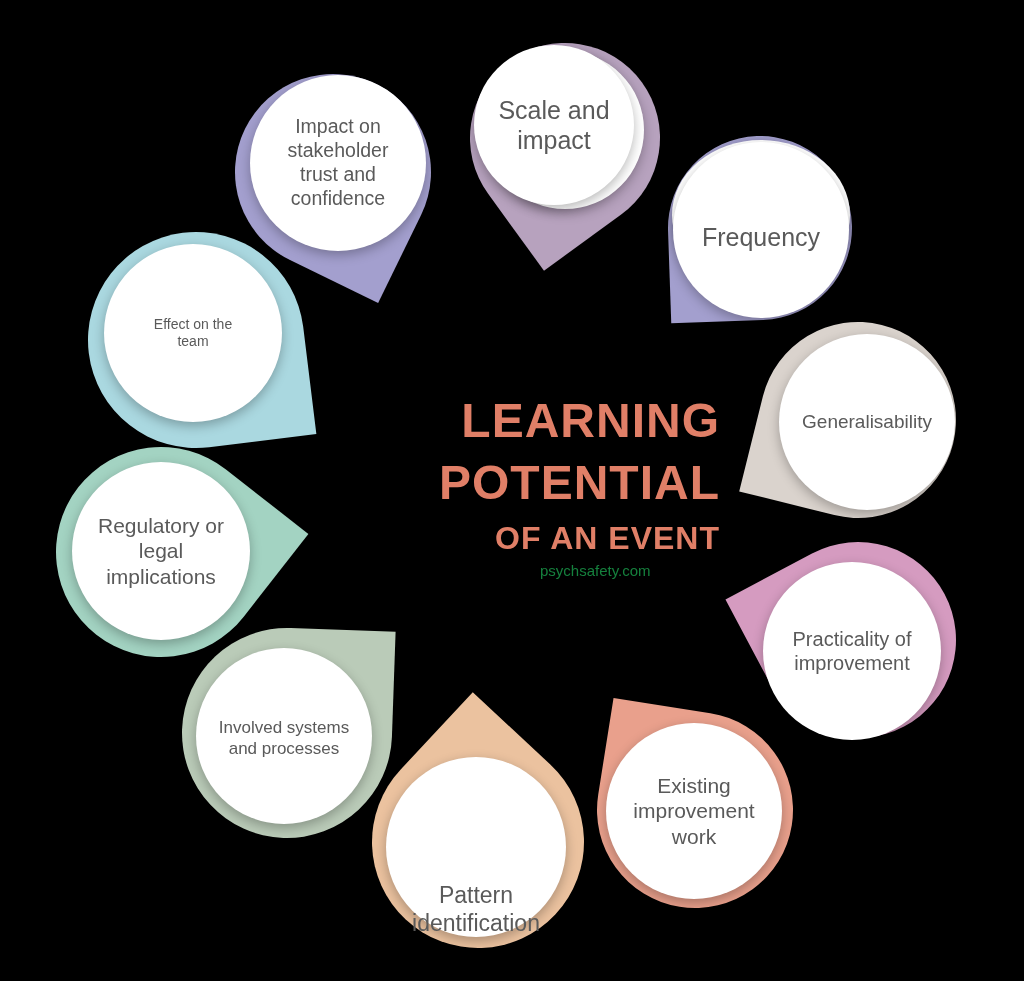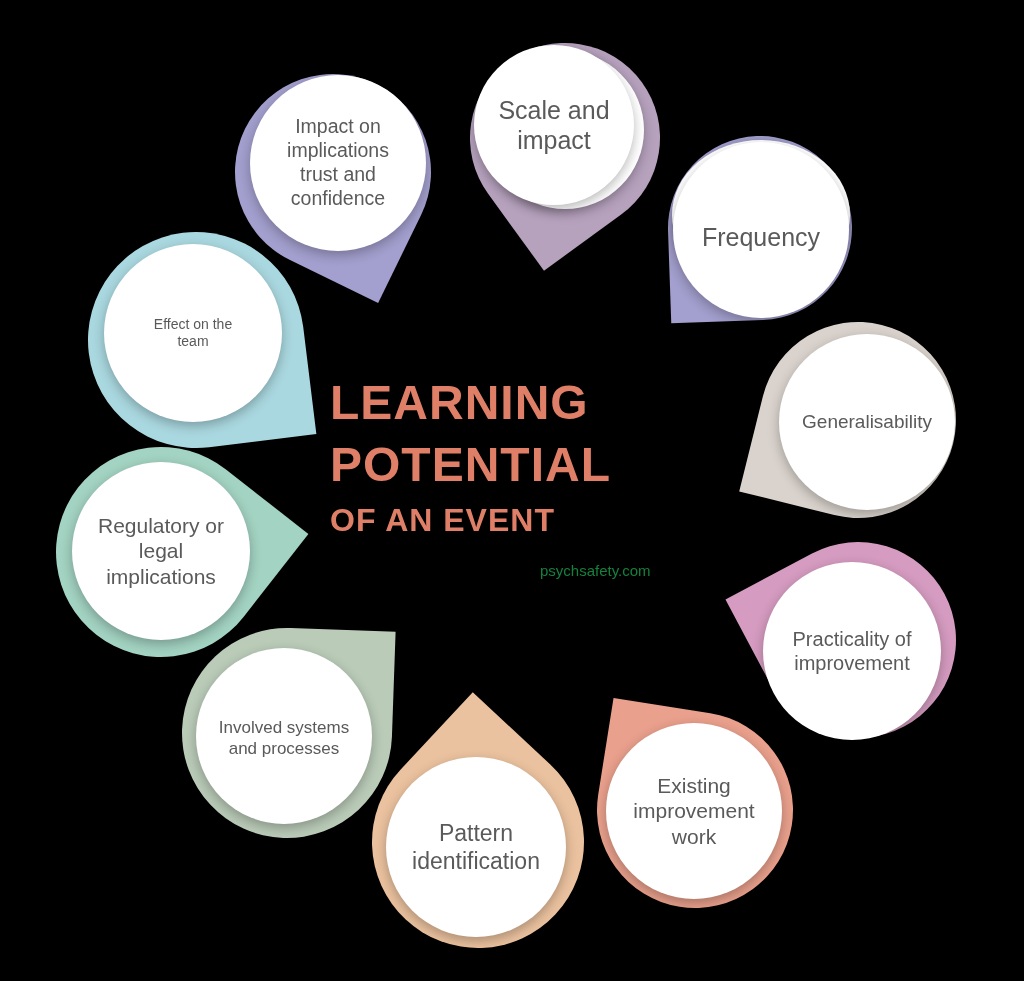--- a/index.html
+++ b/index.html
@@ -1,21 +1,21 @@
 <!DOCTYPE html>
 <html><head>
 <meta charset="utf-8">
 <style>
   html, body { margin:0; padding:0; background:#000; }
   body { width:1024px; height:981px; position:relative; overflow:hidden; font-family:"Liberation Sans", "DejaVu Sans", sans-serif; }
   .drop { position:absolute; }
   .shape { position:absolute; left:0; top:0; width:100%; height:100%; border-radius:50% 50% 0 50%; }
   .inner { position:absolute; border-radius:50%; background:#fff; display:flex; align-items:center; justify-content:center; text-align:center; box-shadow:0 4px 12px rgba(0,0,0,0.28); }
   .label { color:#5a5a5a; line-height:1.22; padding:0 6px; white-space:pre-line; }
-  .title { position:absolute; left:330px; top:374px; width:390px; text-align:left; color:#E07F67; font-weight:bold; }
+  .title { position:absolute; left:330px; top:392px; width:390px; text-align:right; color:#E07F67; font-weight:bold; }
   .t1 { font-size:48px; letter-spacing:1px; line-height:58px; }
   .t3 { font-size:32px; line-height:44px; letter-spacing:1px; }
   .credit { position:absolute; left:540px; top:562px; color:#15803d; font-size:15px; }
 </style>
 </head>
 <body>
 
 <div class="drop" style="left:470px;top:43px;width:190px;height:190px;">
   <div class="shape" style="background:#B7A2BE;transform:rotate(54deg);"></div>
   <div class="inner" style="left:16px;top:8px;width:158px;height:158px;">
@@ -52,21 +52,21 @@
 </div>
 <div class="inner" style="left:606px;top:723px;width:176px;height:176px;">
   <span class="label" style="font-size:21px;">Existing
 improvement
 work</span>
 </div>
 
 <div class="drop" style="left:372px;top:736px;width:212px;height:212px;">
   <div class="shape" style="background:#EBC29F;transform:rotate(223deg);"></div>
 </div>
-<div class="inner" style="left:386px;top:757px;width:180px;height:180px;">
+<div class="inner" style="left:386px;top:757px;width:180px;height:180px;align-items:flex-end;">
   <span class="label" style="font-size:23px;">Pattern
 identification</span>
 </div>
 
 <div class="drop" style="left:182px;top:628px;width:210px;height:210px;">
   <div class="shape" style="background:#BACBB8;transform:rotate(272deg);"></div>
 </div>
 <div class="inner" style="left:196px;top:648px;width:176px;height:176px;">
   <span class="label" style="font-size:17px;margin-top:6px;">Involved systems
 and processes</span>
@@ -87,21 +87,21 @@
 <div class="inner" style="left:104px;top:244px;width:178px;height:178px;">
   <span class="label" style="font-size:14px;">Effect on the
 team</span>
 </div>
 
 <div class="drop" style="left:235px;top:74px;width:196px;height:196px;">
   <div class="shape" style="background:#A39FCE;transform:rotate(26deg);"></div>
 </div>
 <div class="inner" style="left:250px;top:75px;width:176px;height:176px;">
   <span class="label" style="font-size:19.5px;">Impact on
-implications
+stakeholder
 trust and
 confidence</span>
 </div>
 
 <div class="inner" style="left:474px;top:45px;width:160px;height:160px;">
   <span class="label" style="font-size:25px;">Scale and
 impact</span>
 </div>
 
 <div class="title">

